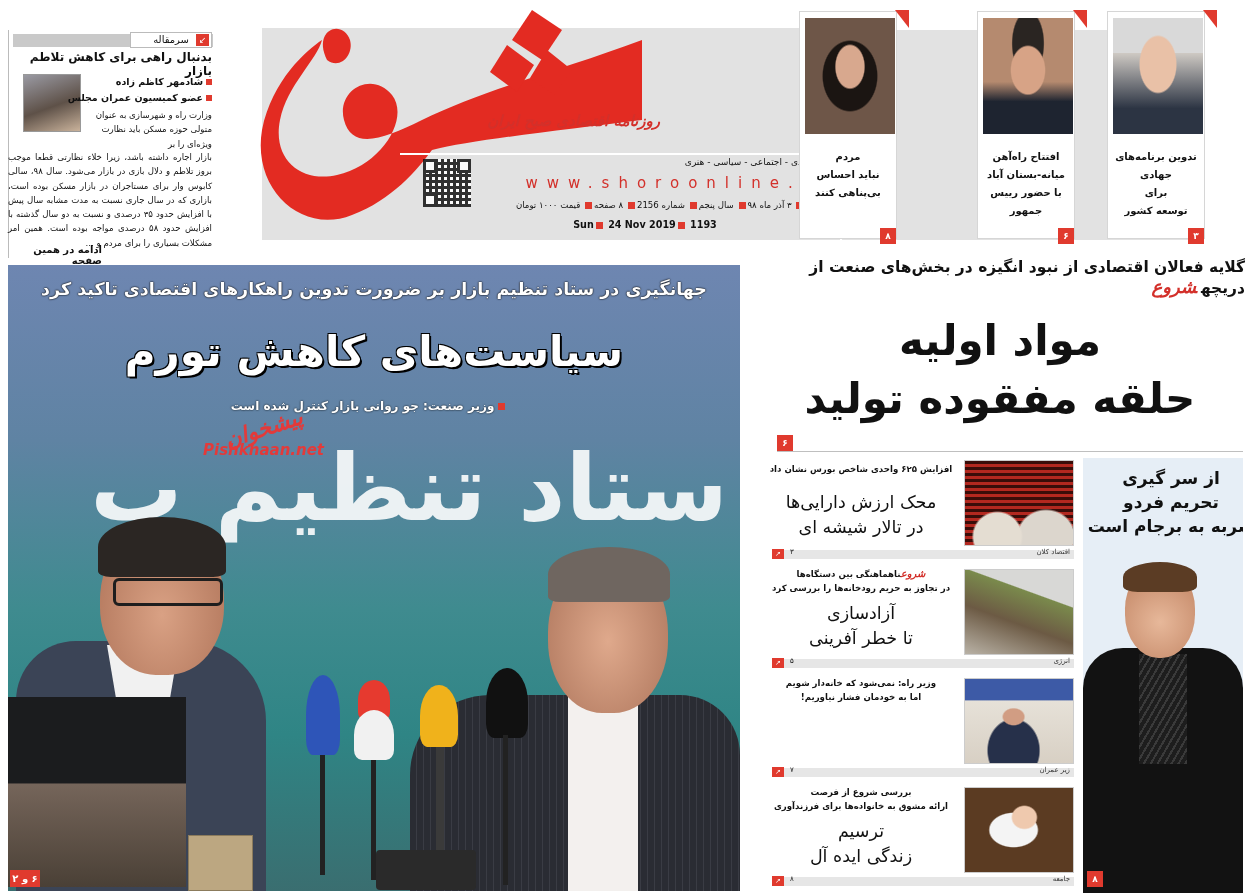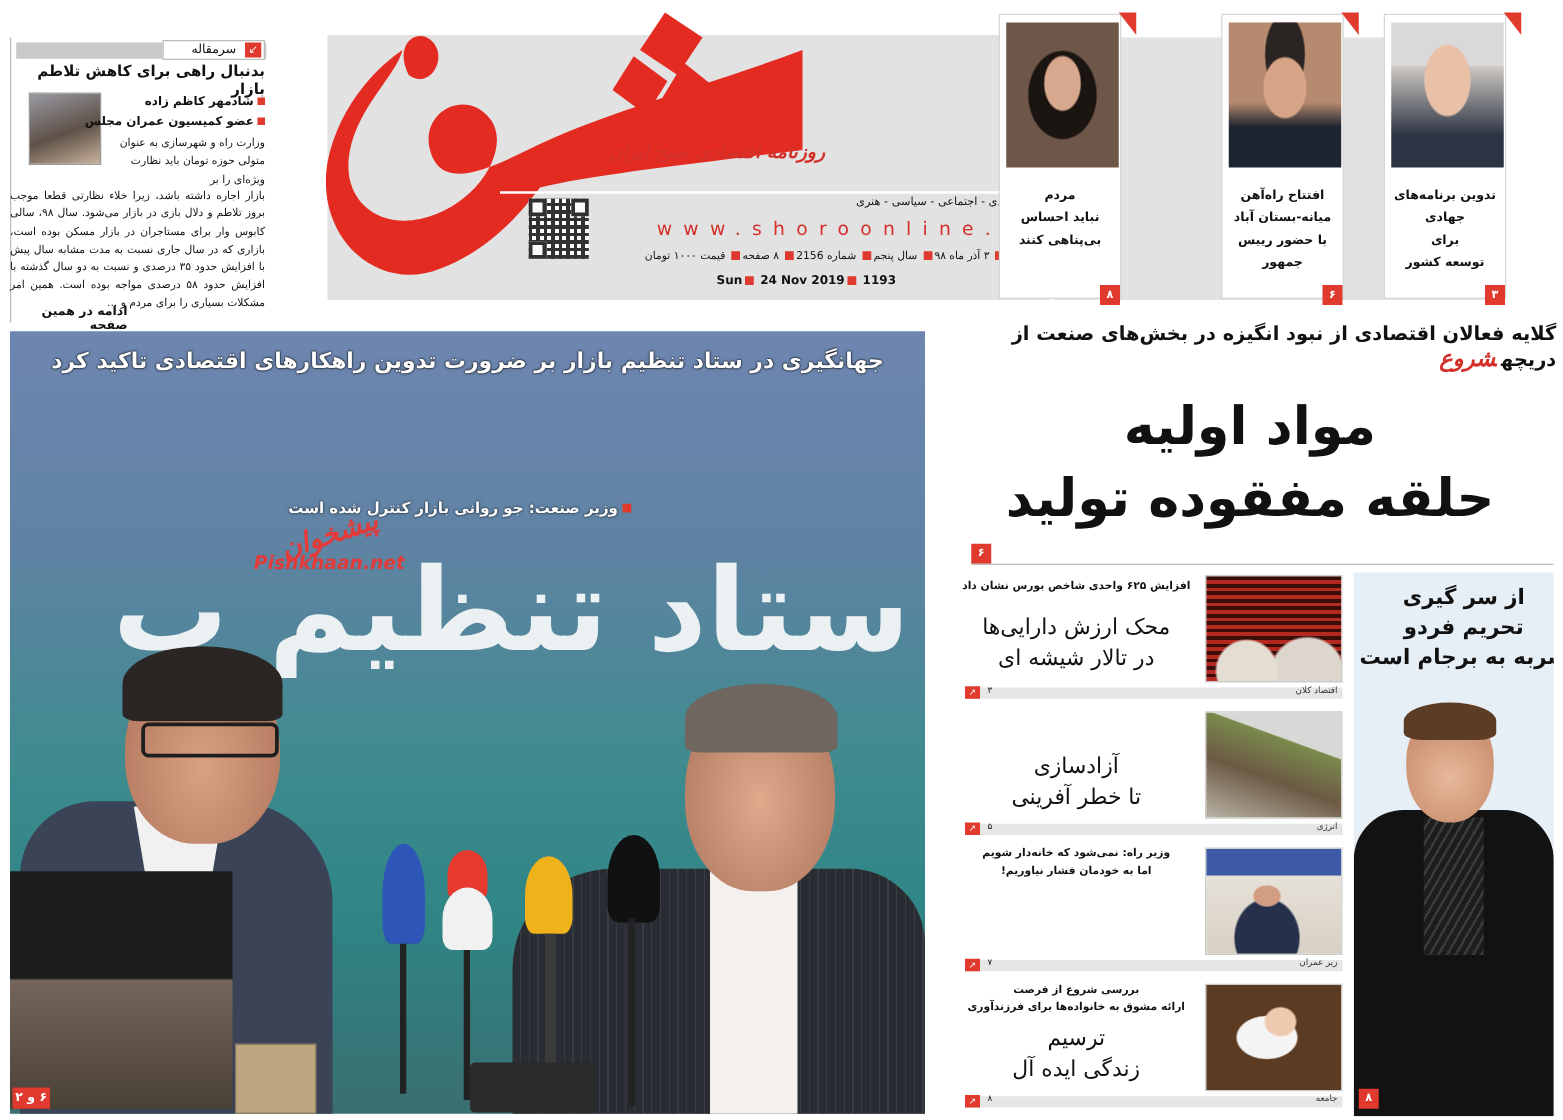--- a/index.html
+++ b/index.html
@@ -96,21 +96,21 @@
 <div id="editorial" class="abs">
   <div class="tagbar"></div>
   <div class="tag">
     <span class="arrow">↙</span>
     <span>سرمقاله</span>
   </div>
   <div class="title">بدنبال راهی برای کاهش تلاطم بازار</div>
   <div class="photo"></div>
   <div class="author" style="top:46px;"><span class="sq"></span><span>شادمهر کاظم زاده</span></div>
   <div class="author" style="top:62px; right:0;"><span class="sq"></span><span>عضو کمیسیون عمران مجلس</span></div>
-  <div class="body-top" style="top:78px; width:130px;">وزارت راه و شهرسازی به عنوان متولی حوزه تومان باید نظارت ویژه‌ای را بر</div>
+  <div class="body-top" style="top:78px; width:130px;">وزارت راه و شهرسازی به عنوان متولی حوزه مسکن باید نظارت ویژه‌ای را بر</div>
   <div class="body" style="top:120px;">بازار اجاره داشته باشد، زیرا خلاء نظارتی قطعا موجب بروز تلاطم و دلال بازی در بازار می‌شود. سال ۹۸، سالی کابوس وار برای مستاجران در بازار مسکن بوده است، بازاری که در سال جاری نسبت به مدت مشابه سال پیش با افزایش حدود ۳۵ درصدی و نسبت به دو سال گذشته با افزایش حدود ۵۸ درصدی مواجه بوده است. همین امر مشکلات بسیاری را برای مردم و ...</div>
   <div class="more">ادامه در همین صفحه</div>
 </div>
 
 <div id="masthead-band" class="abs"></div>
 
 <svg id="logo" class="abs" viewBox="0 0 420 240">
 
   <path d="M410 40 C 330 70, 250 90, 190 120 C 150 140, 120 150, 112 120 C 104 90, 140 70, 160 95 C 178 118, 150 165, 105 175 C 70 183, 40 160, 48 120 C 55 85, 85 60, 90 40 C 75 50, 40 80, 30 130 C 20 190, 70 235, 120 215 C 160 200, 185 170, 200 150 C 240 140, 330 130, 410 120 Z" fill="#e32b22"></path>
   <path d="M95 60 C 80 30, 110 18, 118 40 C 122 55, 108 70, 95 60 Z" fill="#e32b22"></path>
@@ -199,20 +199,21 @@
   <div class="mic" style="left:346px; top:445px; width:40px; height:50px; background:#f1f1f1;"></div>
   <div class="stand" style="left:363px; top:495px; height:120px;"></div>
   <div class="mic" style="left:412px; top:420px; width:38px; height:62px; background:#f0b21b;"></div>
   <div class="stand" style="left:428px; top:482px; height:130px; background:#3a3a3a; width:8px;"></div>
   <div class="mic" style="left:478px; top:403px; width:42px; height:70px; background:#111;"></div>
   <div class="stand" style="left:495px; top:470px; height:150px;"></div>
   <div style="position:absolute; left:368px; top:585px; width:100px; height:40px; background:#2a2a2a; border-radius:4px;"></div>
   <div style="position:absolute; left:180px; top:570px; width:65px; height:56px; background:#bca781; border:1px solid #8b7b5c;"></div>
 
   <div id="main-kicker">جهانگیری در ستاد تنظیم بازار بر ضرورت تدوین راهکارهای اقتصادی تاکید کرد</div>
+  <div id="main-headline">سیاست‌های کاهش تورم</div>
   <div id="main-sub"><span class="sq"></span><span>وزیر صنعت: جو روانی بازار کنترل شده است</span></div>
   <div id="watermark">
     <span class="fa">پیشخوان</span>
     <span class="en">Pishkhaan.net</span>
   </div>
   <div id="main-page-num">۶ و ۲</div>
 </div>
 
 <div id="lead-kicker" class="abs">
   <span>گلایه فعالان اقتصادی از نبود انگیزه در بخش‌های صنعت از دریچه</span><span class="brand">شروع</span>
@@ -235,20 +236,24 @@
   </div>
   <div class="bar">
     <span class="arrow">↗</span>
     <span class="pnum">۳</span>
     <span class="section">اقتصاد کلان</span>
   </div>
 </div>
 
 <div class="abs story" style="top:565px;">
   <div class="thumb" style="background:linear-gradient(200deg, #d8d8d6 0 30%, #7a8a4c 31%, #6c5a44 60%, #b9b2a6 100%);"></div>
+  <div class="pre" style="top:2px;">
+    <div><span class="brand">شروع</span><span>ناهماهنگی بین دستگاه‌ها</span></div>
+    <div>در تجاوز به حریم رودخانه‌ها را بررسی کرد</div>
+  </div>
   <div class="hl" style="top:36px;">
     <div>آزادسازی</div>
     <div>تا خطر آفرینی</div>
   </div>
   <div class="bar">
     <span class="arrow">↗</span>
     <span class="pnum">۵</span>
     <span class="section">انرژی</span>
   </div>
 </div>

